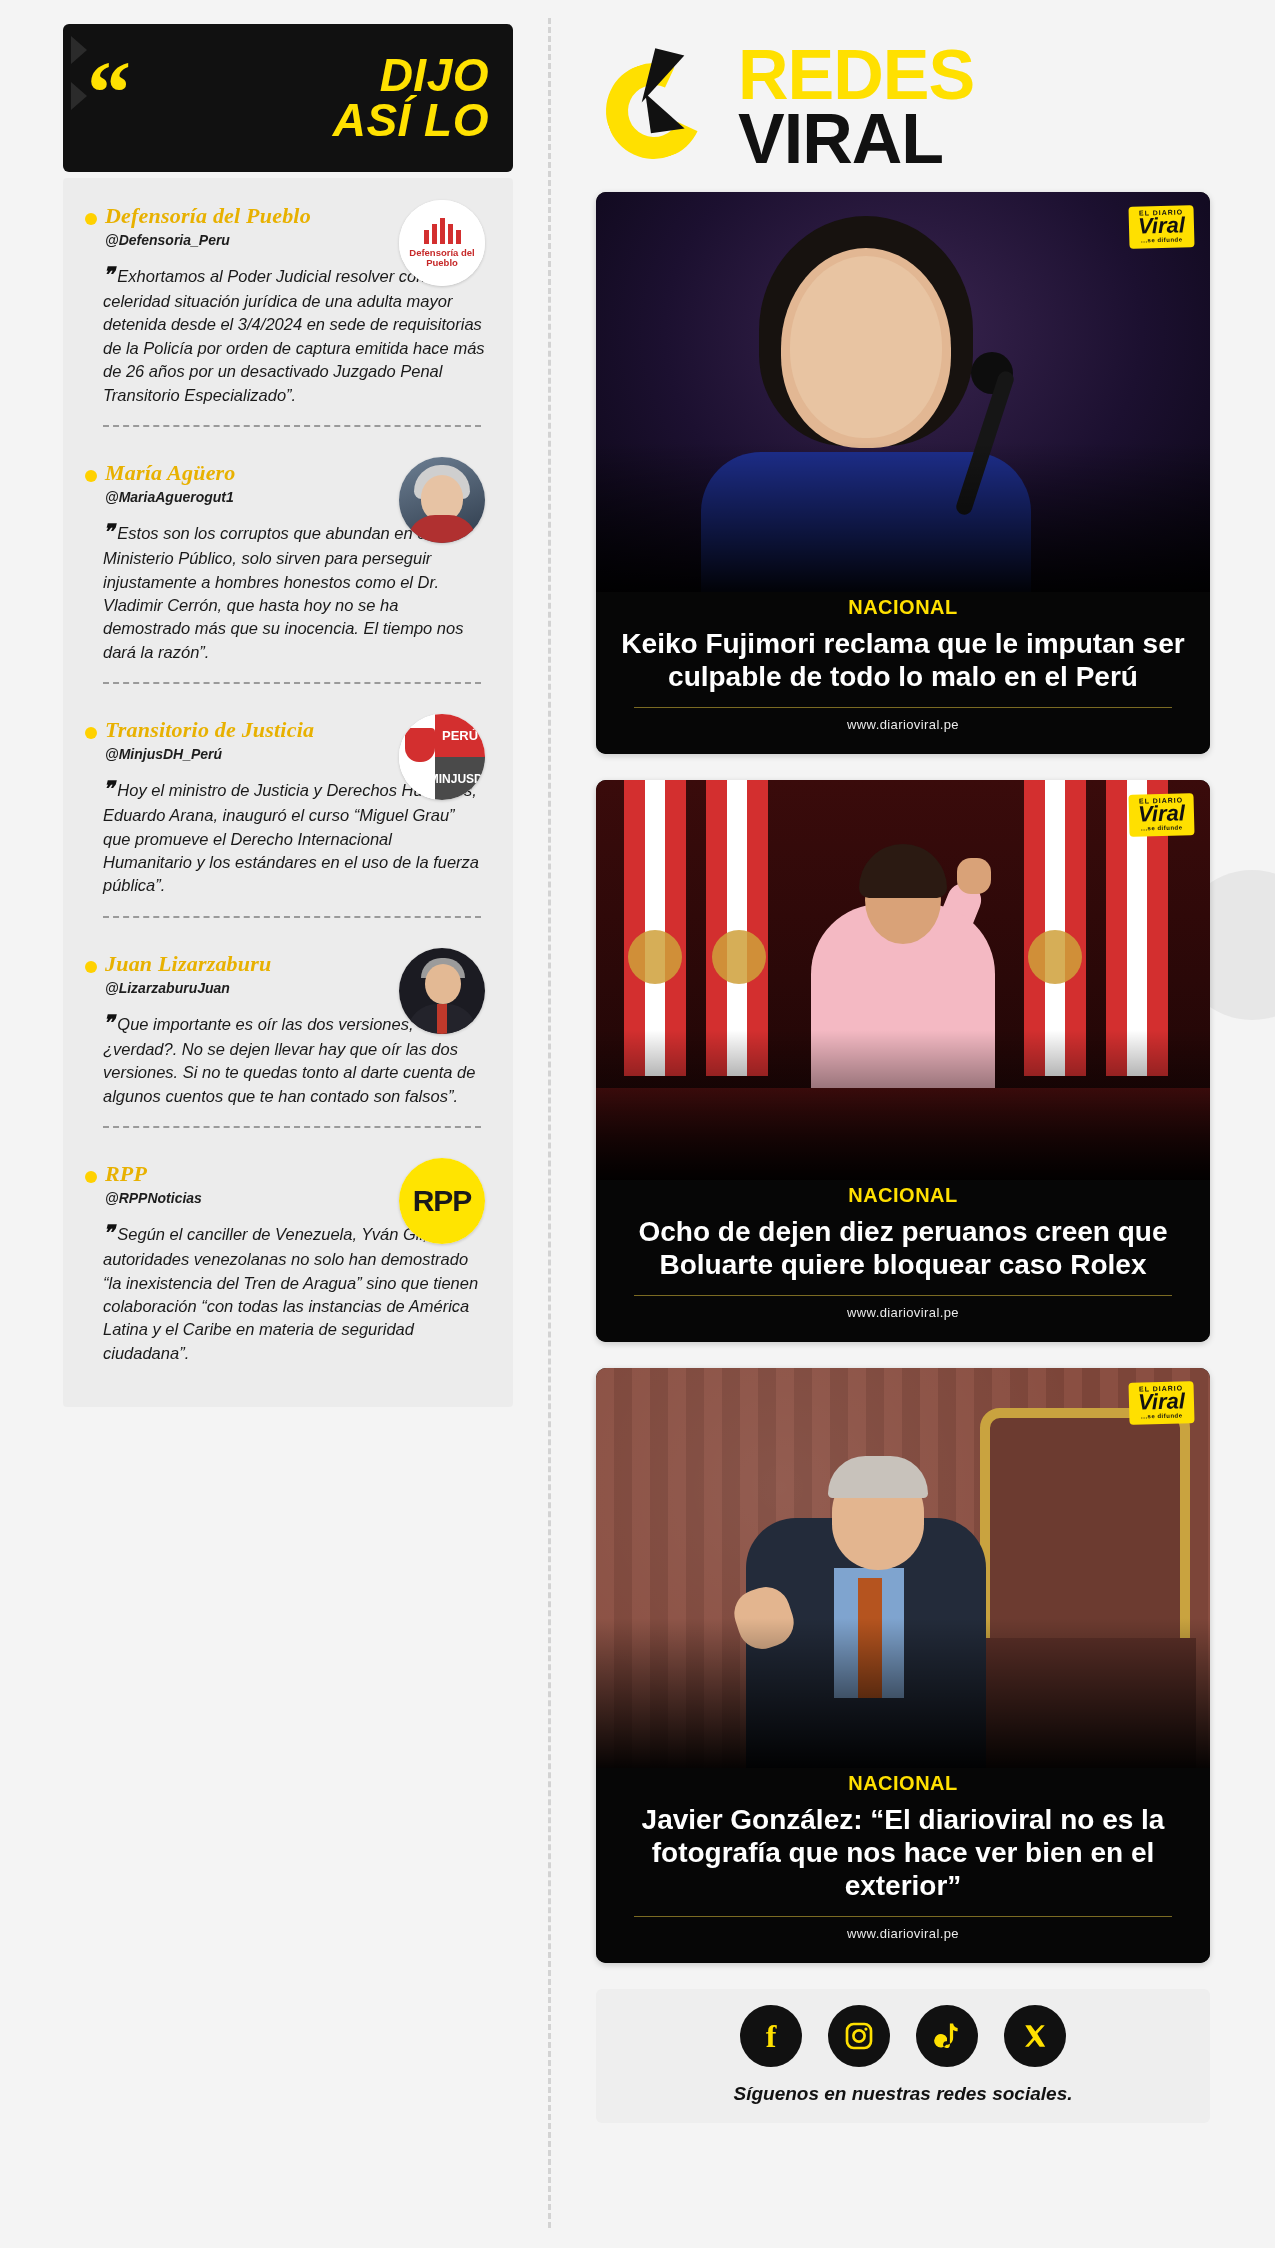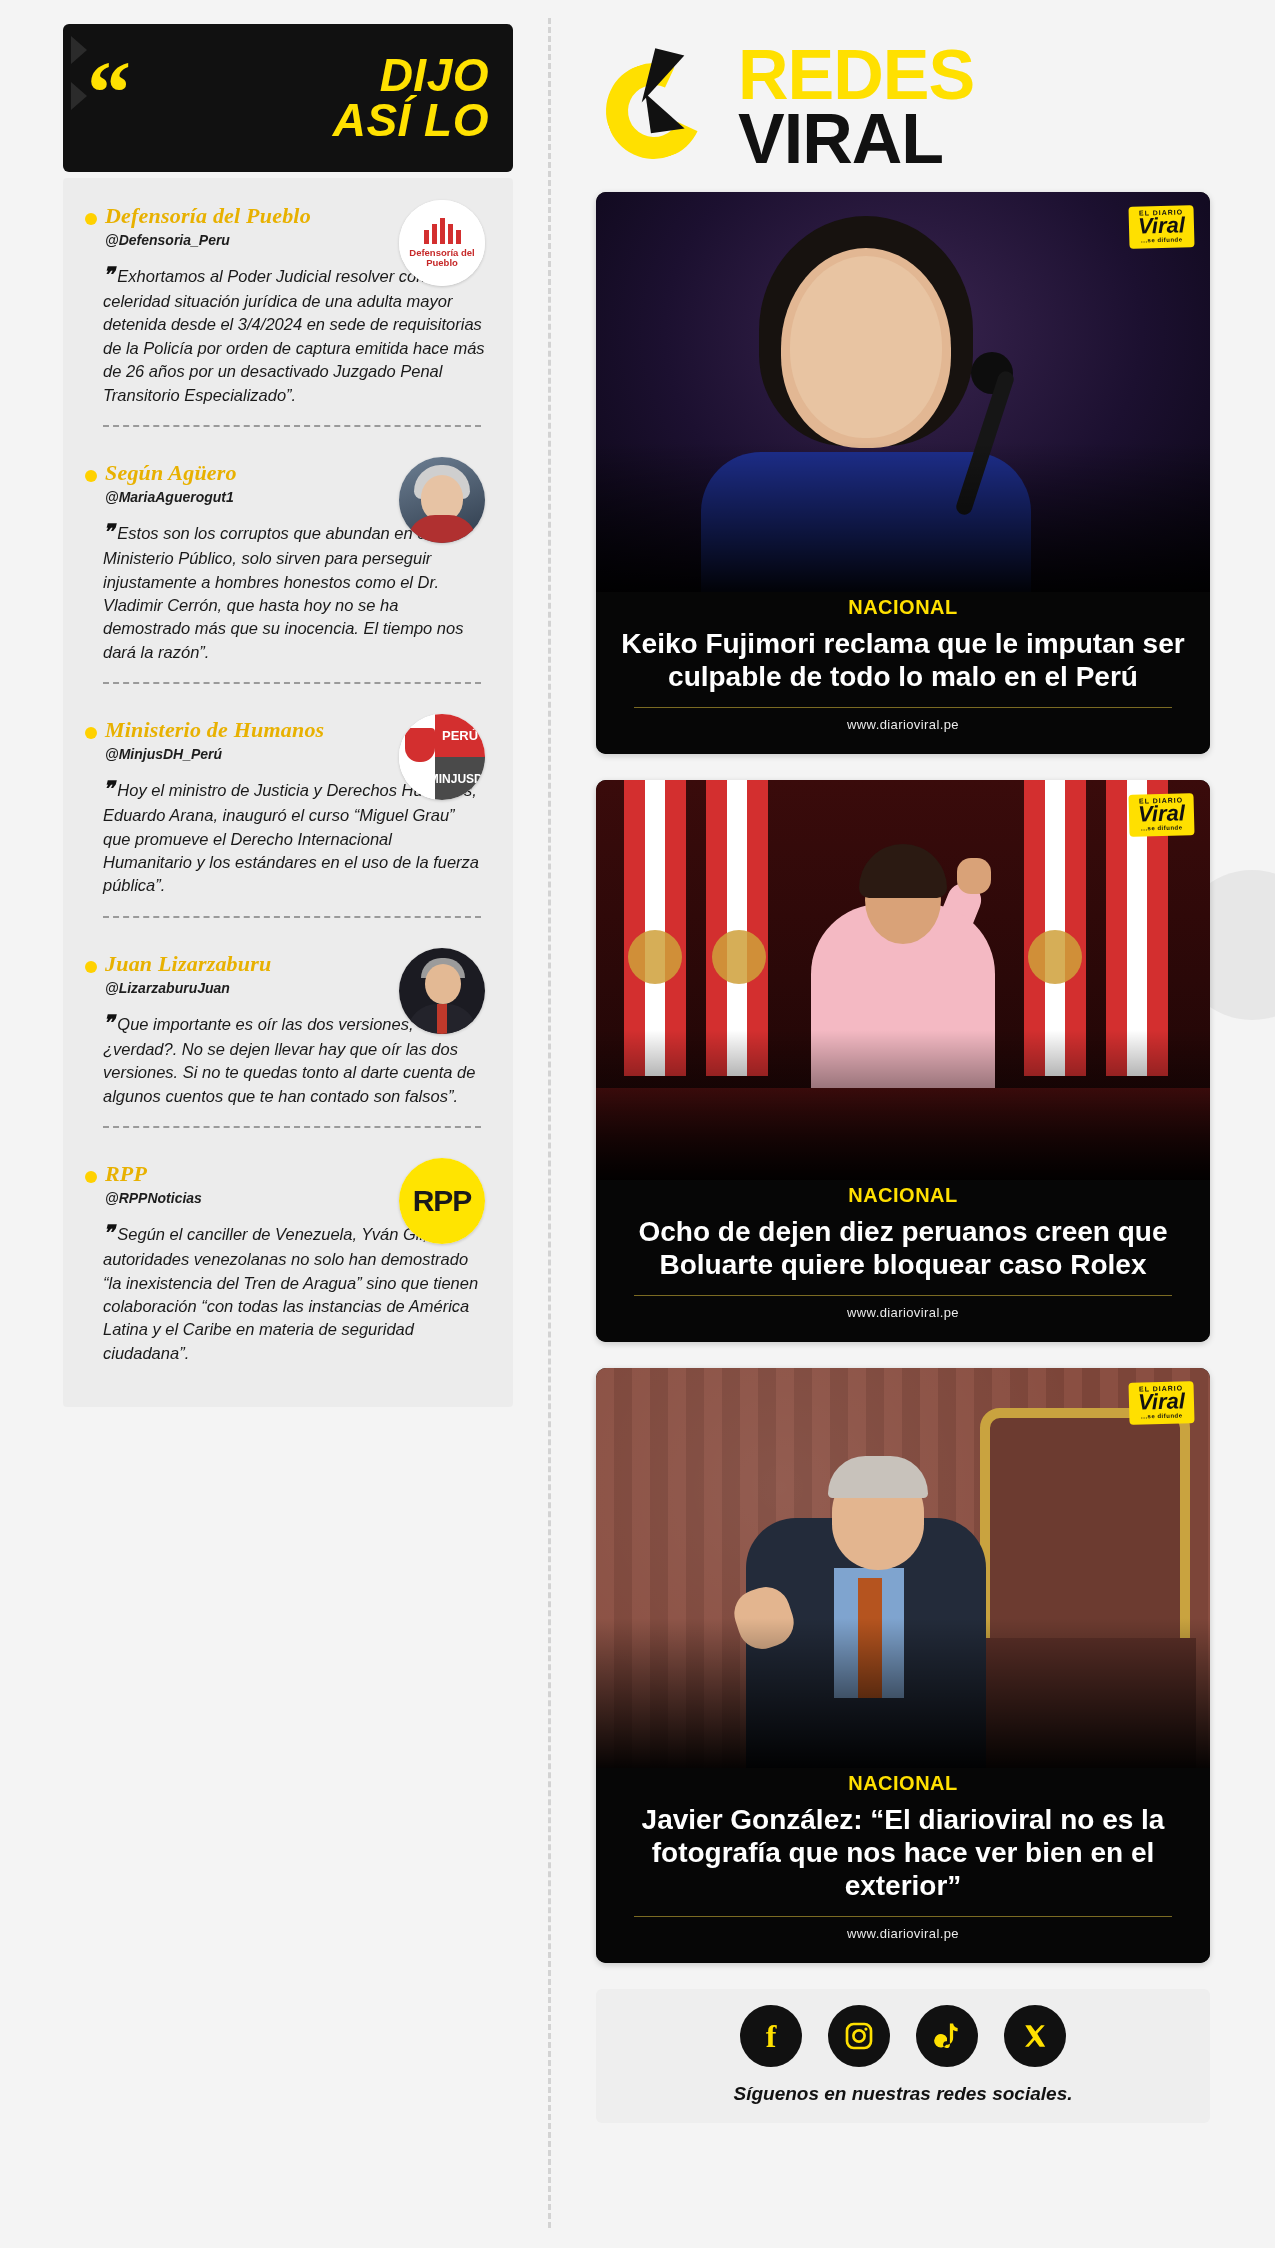--- a/index.html
+++ b/index.html
@@ -379,39 +379,39 @@
       <div class="qitem">
         <div class="avatar">
           <div class="av-inner av-maria">
             <div class="hair"></div>
               <div class="face"></div>
               <div class="body"></div>
           </div>
         </div>
         <div class="qhead">
           <span class="bullet"></span>
-          <span class="qname">Según Agüero</span>
+          <span class="qname">María Agüero</span>
         </div>
         <div class="qhandle">@MariaAguerogut1</div>
         <div class="qtext"><span class="qmark">❞</span><span>Estos son los corruptos que abundan en el Ministerio Público, solo sirven para perseguir injustamente a hombres honestos como el Dr. Vladimir Cerrón, que hasta hoy no se ha demostrado más que su inocencia. El tiempo nos dará la razón”.</span></div>
         <div class="dashed"></div>
       </div>
 
       <div class="qitem">
         <div class="avatar">
           <div class="av-inner av-minjus">
             <div class="lft"></div>
               <div class="shield"></div>
             <div class="rt-top">PERÚ</div>
             <div class="rt-bot">MINJUSDH</div>
           </div>
         </div>
         <div class="qhead">
           <span class="bullet"></span>
-          <span class="qname">Ministerio de Humanos</span>
+          <span class="qname">Transitorio de Justicia</span>
         </div>
         <div class="qhandle">@MinjusDH_Perú</div>
         <div class="qtext"><span class="qmark">❞</span><span>Hoy el ministro de Justicia y Derechos Humanos, Eduardo Arana, inauguró el curso “Miguel Grau” que promueve el Derecho Internacional Humanitario y los estándares en el uso de la fuerza pública”.</span></div>
         <div class="dashed"></div>
       </div>
 
       <div class="qitem">
         <div class="avatar">
           <div class="av-inner av-juan">
             <div class="hair"></div>

